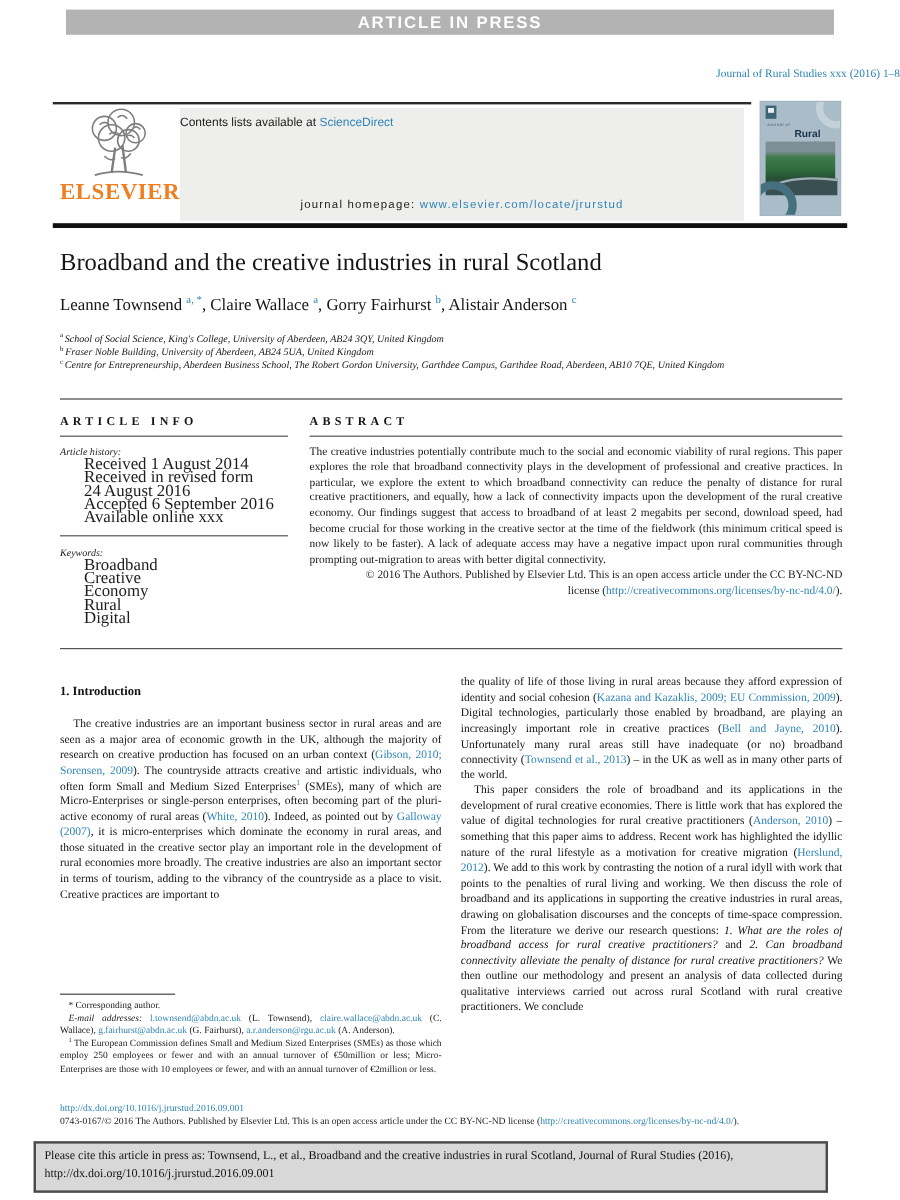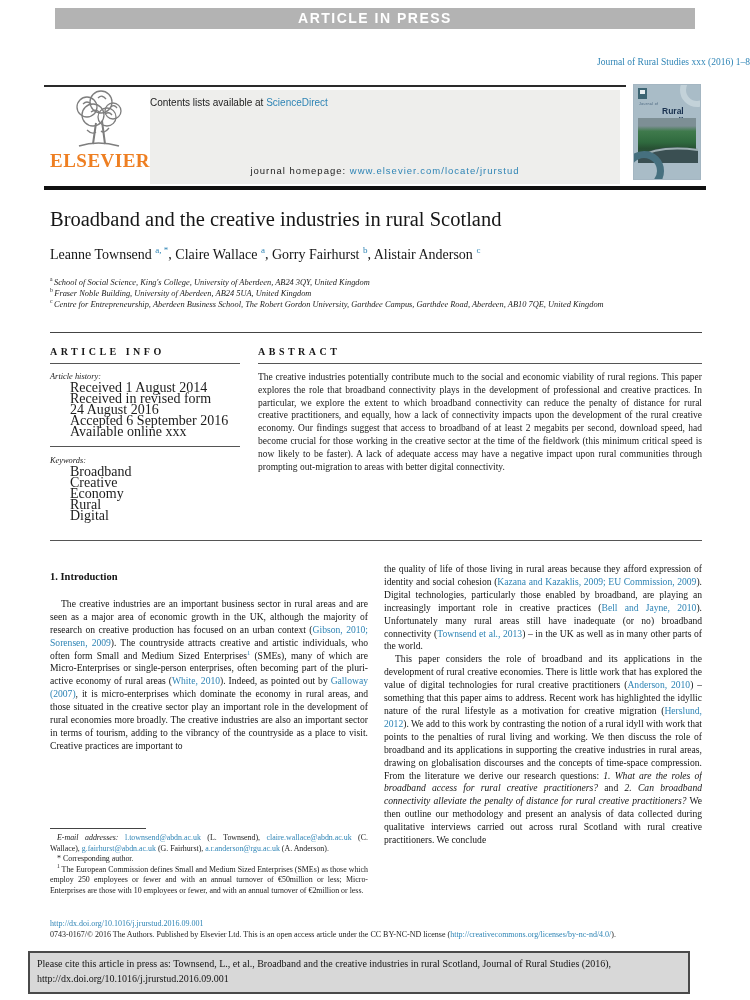--- a/index.html
+++ b/index.html
@@ -182,39 +182,45 @@
       <div class="kw-line">Broadband</div>
       <div class="kw-line">Creative</div>
       <div class="kw-line">Economy</div>
       <div class="kw-line">Rural</div>
       <div class="kw-line">Digital</div>
     </div>
     <div class="info-right">
       <div class="sec-head">ABSTRACT</div>
       <div class="head-rule"></div>
       <p class="abstract">The creative industries potentially contribute much to the social and economic viability of rural regions. This paper explores the role that broadband connectivity plays in the development of professional and creative practices. In particular, we explore the extent to which broadband connectivity can reduce the penalty of distance for rural creative practitioners, and equally, how a lack of connectivity impacts upon the development of the rural creative economy. Our findings suggest that access to broadband of at least 2 megabits per second, download speed, had become crucial for those working in the creative sector at the time of the fieldwork (this minimum critical speed is now likely to be faster). A lack of adequate access may have a negative impact upon rural communities through prompting out-migration to areas with better digital connectivity.</p>
+      <div class="copyright">
+        <div>© 2016 The Authors. Published by Elsevier Ltd. This is an open access article under the CC BY-NC-ND</div>
+        <div>
+          <span>license (</span><span class="link">http://creativecommons.org/licenses/by-nc-nd/4.0/</span><span>).</span>
+        </div>
+      </div>
     </div>
   </div>
 
   <div class="rule-thin sec-bottom-rule"></div>
 
   <div class="col left-col">
     <h2>1. Introduction</h2>
     <p class="indent"><span>The creative industries are an important business sector in rural areas and are seen as a major area of economic growth in the UK, although the majority of research on creative production has focused on an urban context (</span><span class="link">Gibson, 2010; Sorensen, 2009</span><span>). The countryside attracts creative and artistic individuals, who often form Small and Medium Sized Enterprises</span><sup class="link">1</sup><span> (SMEs), many of which are Micro-Enterprises or single-person enterprises, often becoming part of the pluri-active economy of rural areas (</span><span class="link">White, 2010</span><span>). Indeed, as pointed out by </span><span class="link">Galloway (2007)</span><span>, it is micro-enterprises which dominate the economy in rural areas, and those situated in the creative sector play an important role in the development of rural economies more broadly. The creative industries are also an important sector in terms of tourism, adding to the vibrancy of the countryside as a place to visit. Creative practices are important to</span></p>
   </div>
 
   <div class="col right-col">
     <p><span>the quality of life of those living in rural areas because they afford expression of identity and social cohesion (</span><span class="link">Kazana and Kazaklis, 2009; EU Commission, 2009</span><span>). Digital technologies, particularly those enabled by broadband, are playing an increasingly important role in creative practices (</span><span class="link">Bell and Jayne, 2010</span><span>). Unfortunately many rural areas still have inadequate (or no) broadband connectivity (</span><span class="link">Townsend et al., 2013</span><span>) – in the UK as well as in many other parts of the world.</span></p>
     <p class="indent"><span>This paper considers the role of broadband and its applications in the development of rural creative economies. There is little work that has explored the value of digital technologies for rural creative practitioners (</span><span class="link">Anderson, 2010</span><span>) – something that this paper aims to address. Recent work has highlighted the idyllic nature of the rural lifestyle as a motivation for creative migration (</span><span class="link">Herslund, 2012</span><span>). We add to this work by contrasting the notion of a rural idyll with work that points to the penalties of rural living and working. We then discuss the role of broadband and its applications in supporting the creative industries in rural areas, drawing on globalisation discourses and the concepts of time-space compression. From the literature we derive our research questions: </span><span class="em">1. What are the roles of broadband access for rural creative practitioners?</span><span> and </span><span class="em">2. Can broadband connectivity alleviate the penalty of distance for rural creative practitioners?</span><span> We then outline our methodology and present an analysis of data collected during qualitative interviews carried out across rural Scotland with rural creative practitioners. We conclude</span></p>
   </div>
 
   <div class="footnotes">
     <div class="fn-rule"></div>
+    <div class="fn">* Corresponding author.</div>
     <div class="fn"><span class="em">E-mail addresses: </span><span class="link">l.townsend@abdn.ac.uk</span><span> (L. Townsend), </span><span class="link">claire.wallace@abdn.ac.uk</span><span> (C. Wallace), </span><span class="link">g.fairhurst@abdn.ac.uk</span><span> (G. Fairhurst), </span><span class="link">a.r.anderson@rgu.ac.uk</span><span> (A. Anderson).</span></div>
-    <div class="fn">* Corresponding author.</div>
     <div class="fn"><sup>1</sup><span> The European Commission defines Small and Medium Sized Enterprises (SMEs) as those which employ 250 employees or fewer and with an annual turnover of €50million or less; Micro-Enterprises are those with 10 employees or fewer, and with an annual turnover of €2million or less.</span></div>
   </div>
 
   <div class="doi link">http://dx.doi.org/10.1016/j.jrurstud.2016.09.001</div>
   <div class="issn"><span>0743-0167/© 2016 The Authors. Published by Elsevier Ltd. This is an open access article under the CC BY-NC-ND license (</span><span class="link">http://creativecommons.org/licenses/by-nc-nd/4.0/</span><span>).</span></div>
 
   <div class="cite-box">
     <span>Please cite this article in press as: Townsend, L., et al., Broadband and the creative industries in rural Scotland, Journal of Rural Studies (2016), http://dx.doi.org/10.1016/j.jrurstud.2016.09.001</span>
   </div>
 

